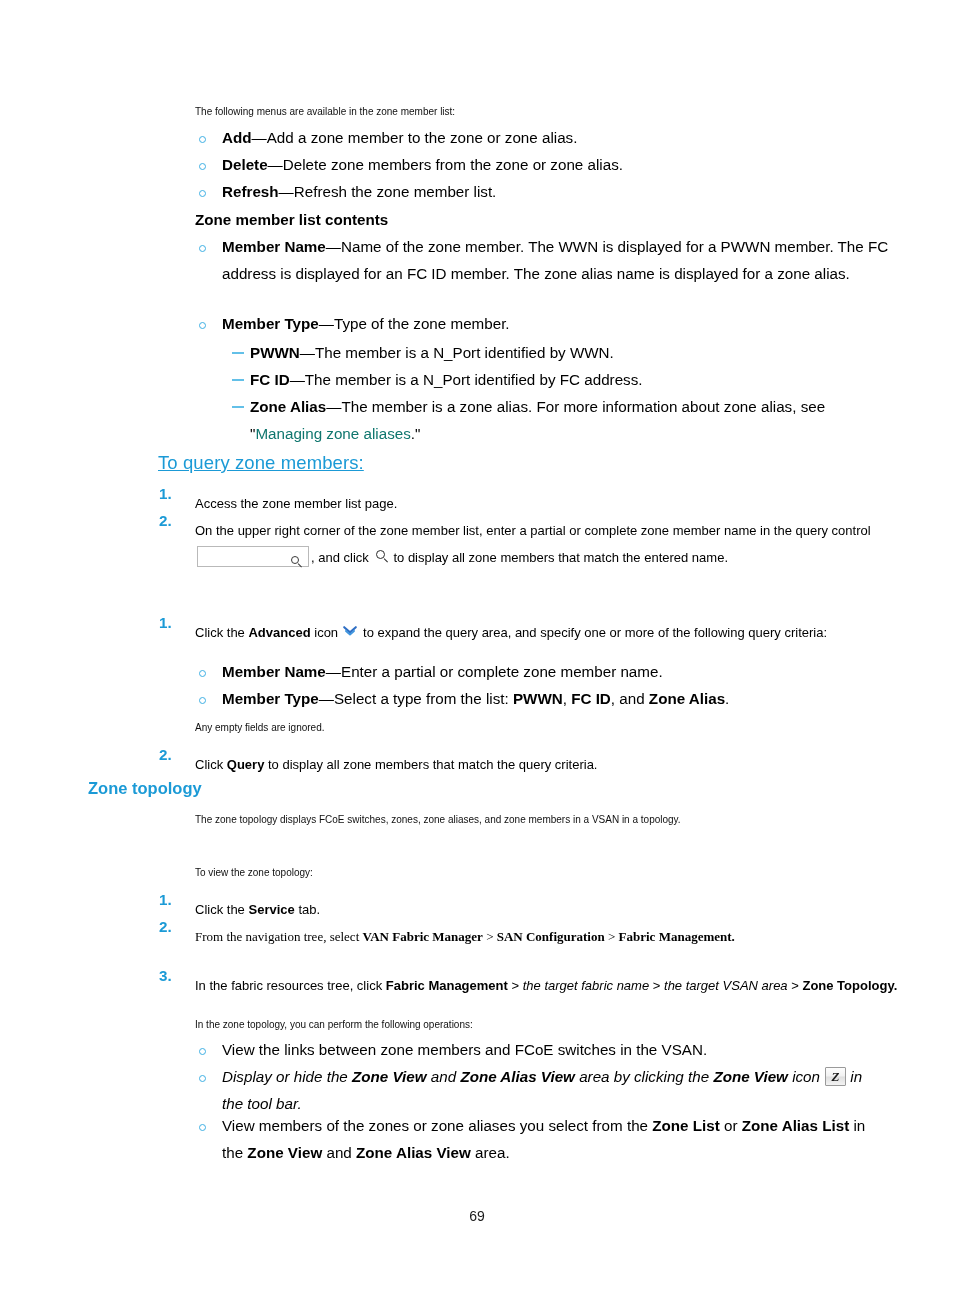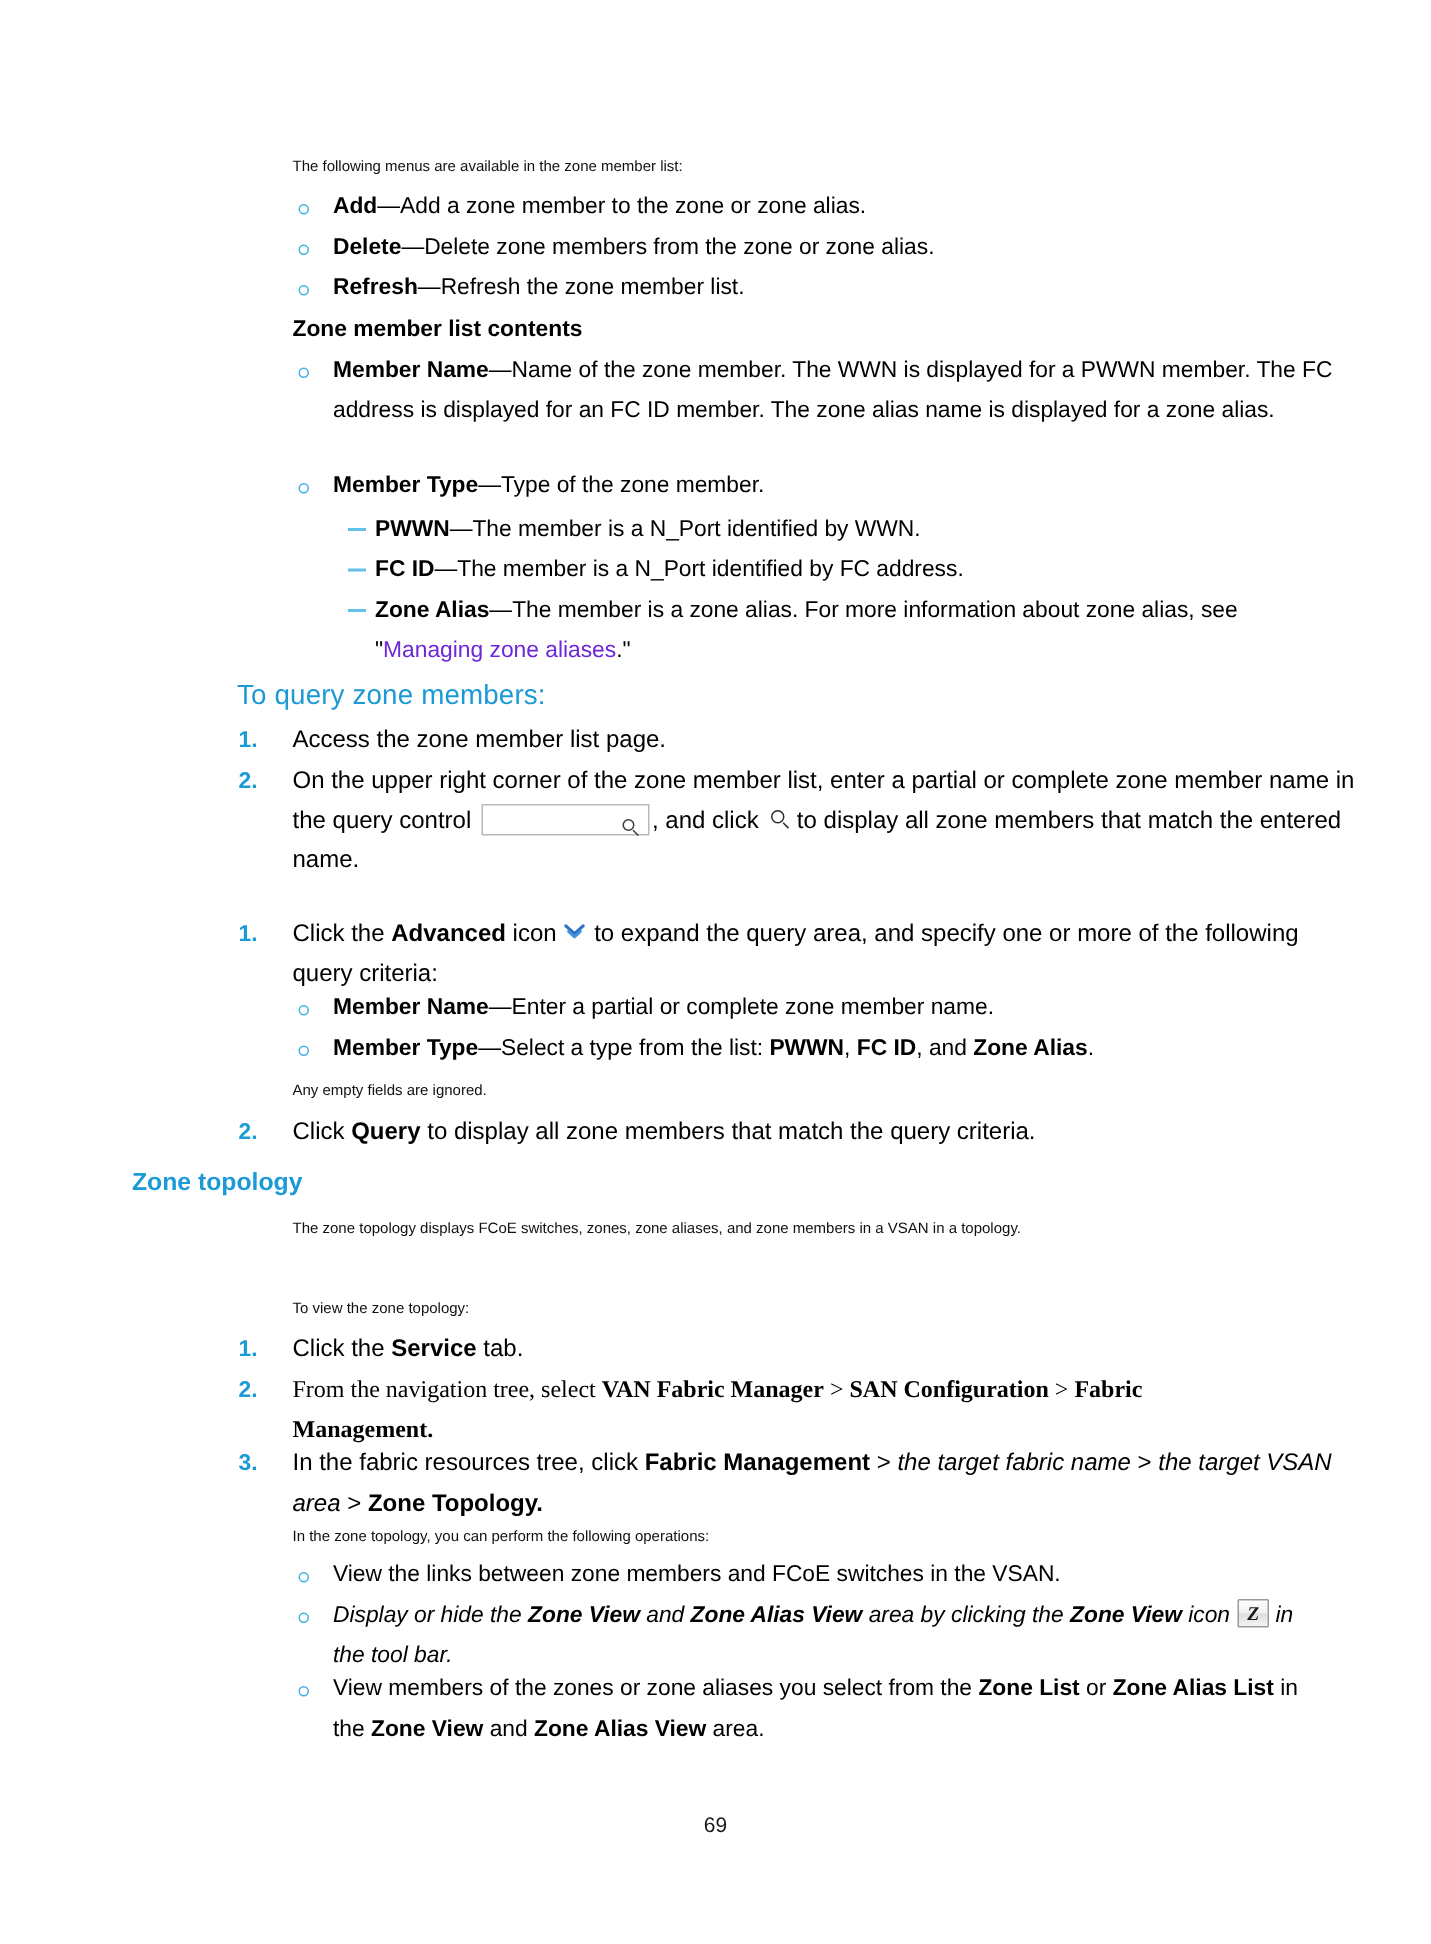--- a/index.html
+++ b/index.html
@@ -24,21 +24,21 @@
   }
 
   
   .body-text {
     font-size: 10px;
     line-height: 26.5px;
     color: #101010;
   }
   .b { font-weight: bold; }
   .i { font-style: italic; }
-  .lnk { color: #6d28d9; }
+  .lnk { color: #0f766e; }
 
   
   .p-intro {
     position: absolute;
     left: 195px;
     top: 99px;
     width: 690px;
   }
 
   
@@ -94,33 +94,34 @@
     left: 0;
     top: 0;
     color: #1b9ad6;
     font-weight: bold;
     font-size: 15.2px;
     line-height: 26.5px;
   }
   .num-text {
     position: absolute;
     left: 36px;
-    top: 0;
-    font-size: 16px;
+    top: 10px;
+    font-size: 13px;
     line-height: 26.5px;
   }
 
   
   .h-blue {
     position: absolute;
     color: #1b9ad6;
     font-size: 18.5px;
     line-height: 26px;
     font-weight: normal;
     letter-spacing: 0.1px;
+    text-decoration: underline;
   }
   .h-blue-bold {
     position: absolute;
     color: #1b9ad6;
     font-size: 16.5px;
     line-height: 24px;
     font-weight: bold;
   }
   .h-black-bold {
     position: absolute;

